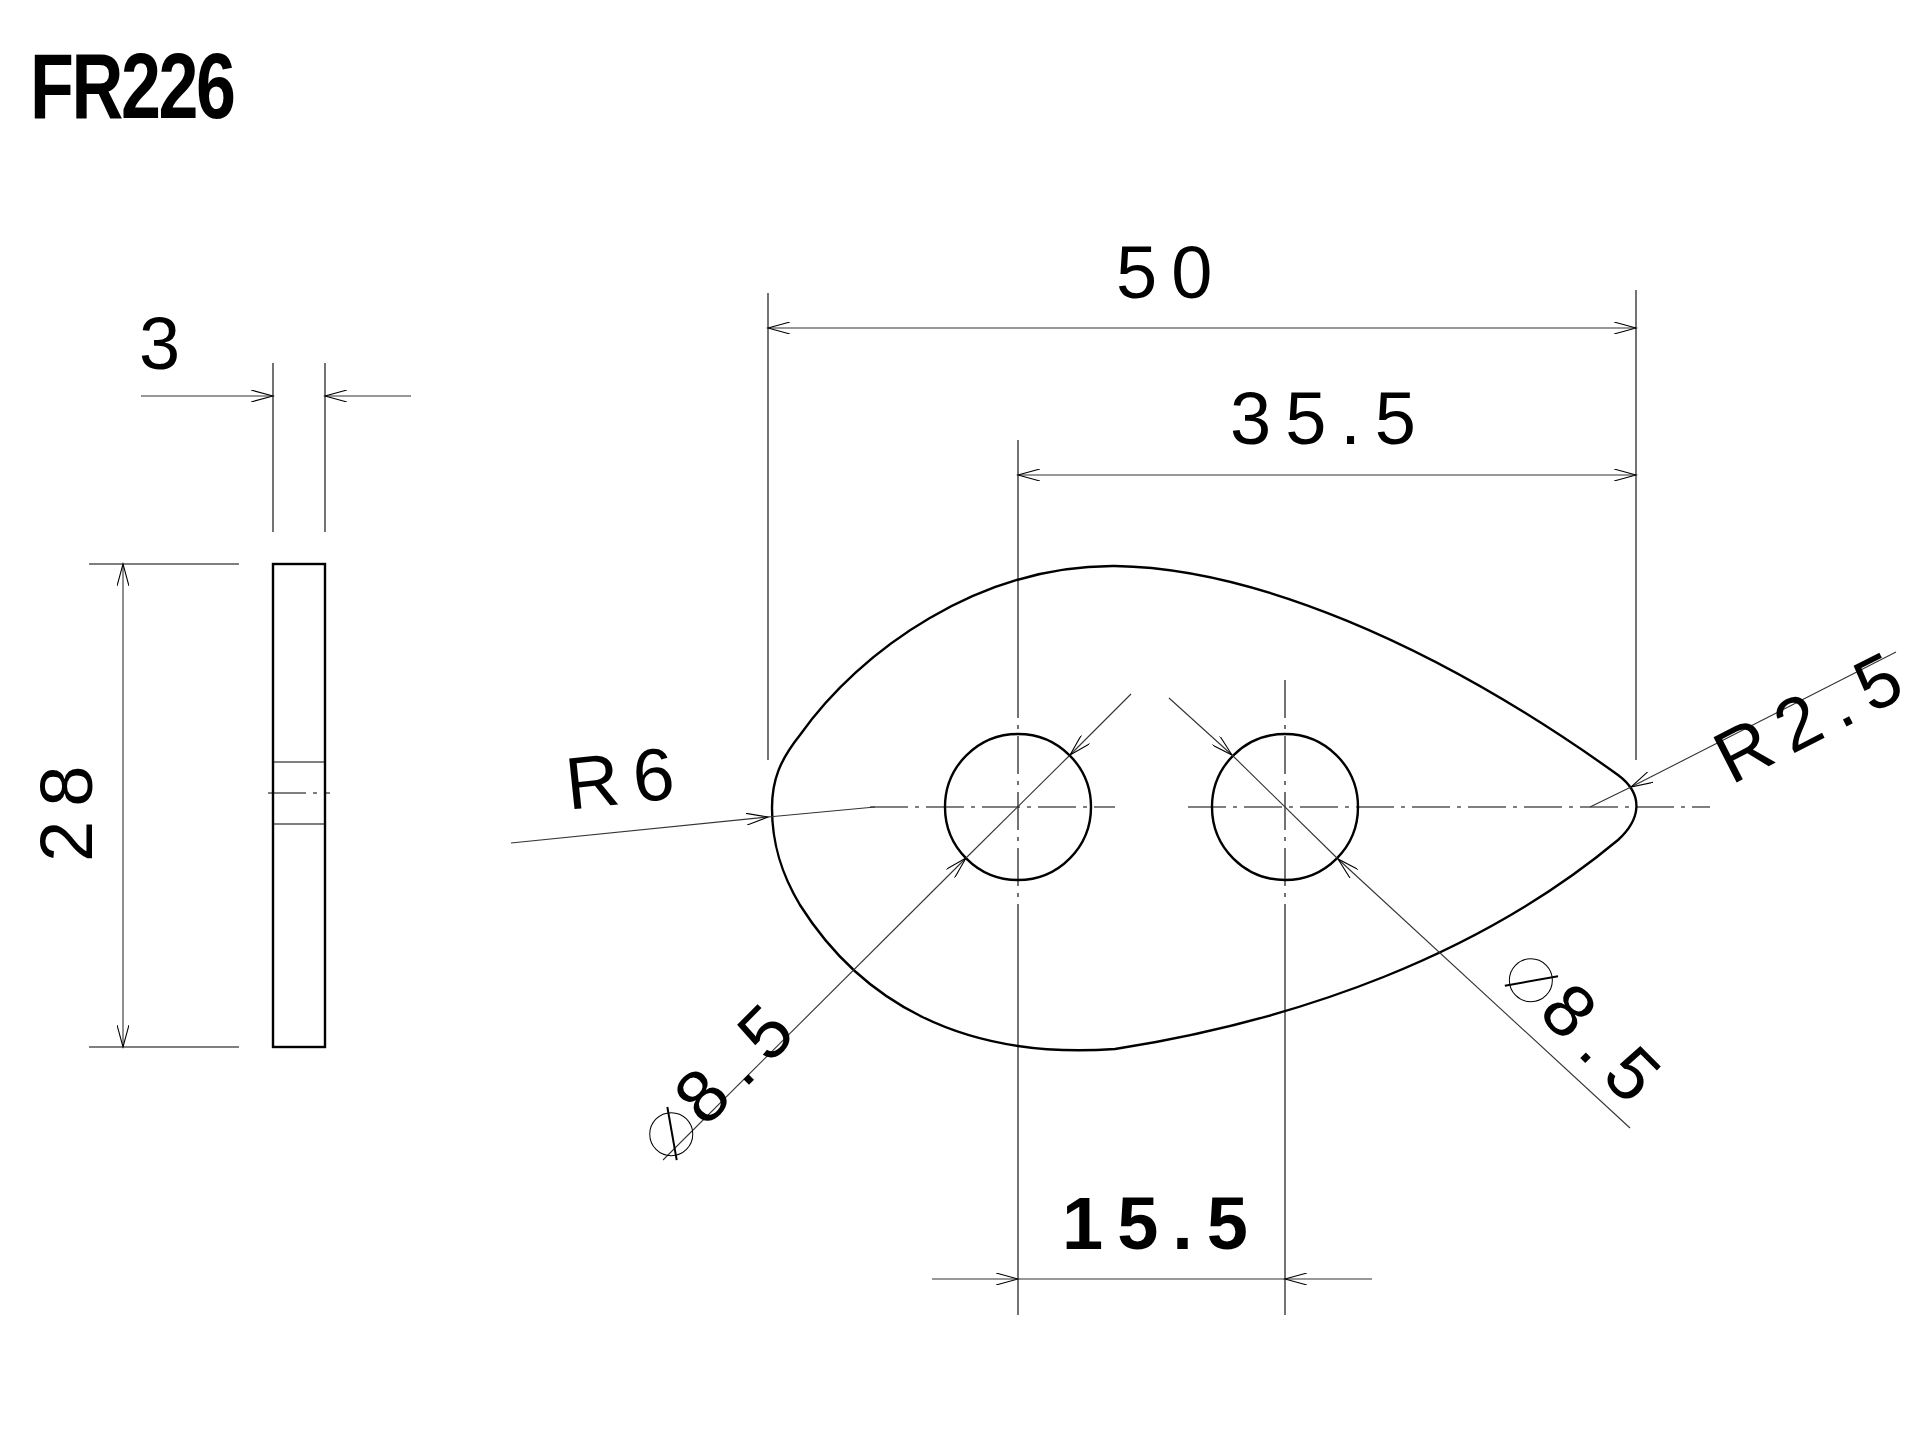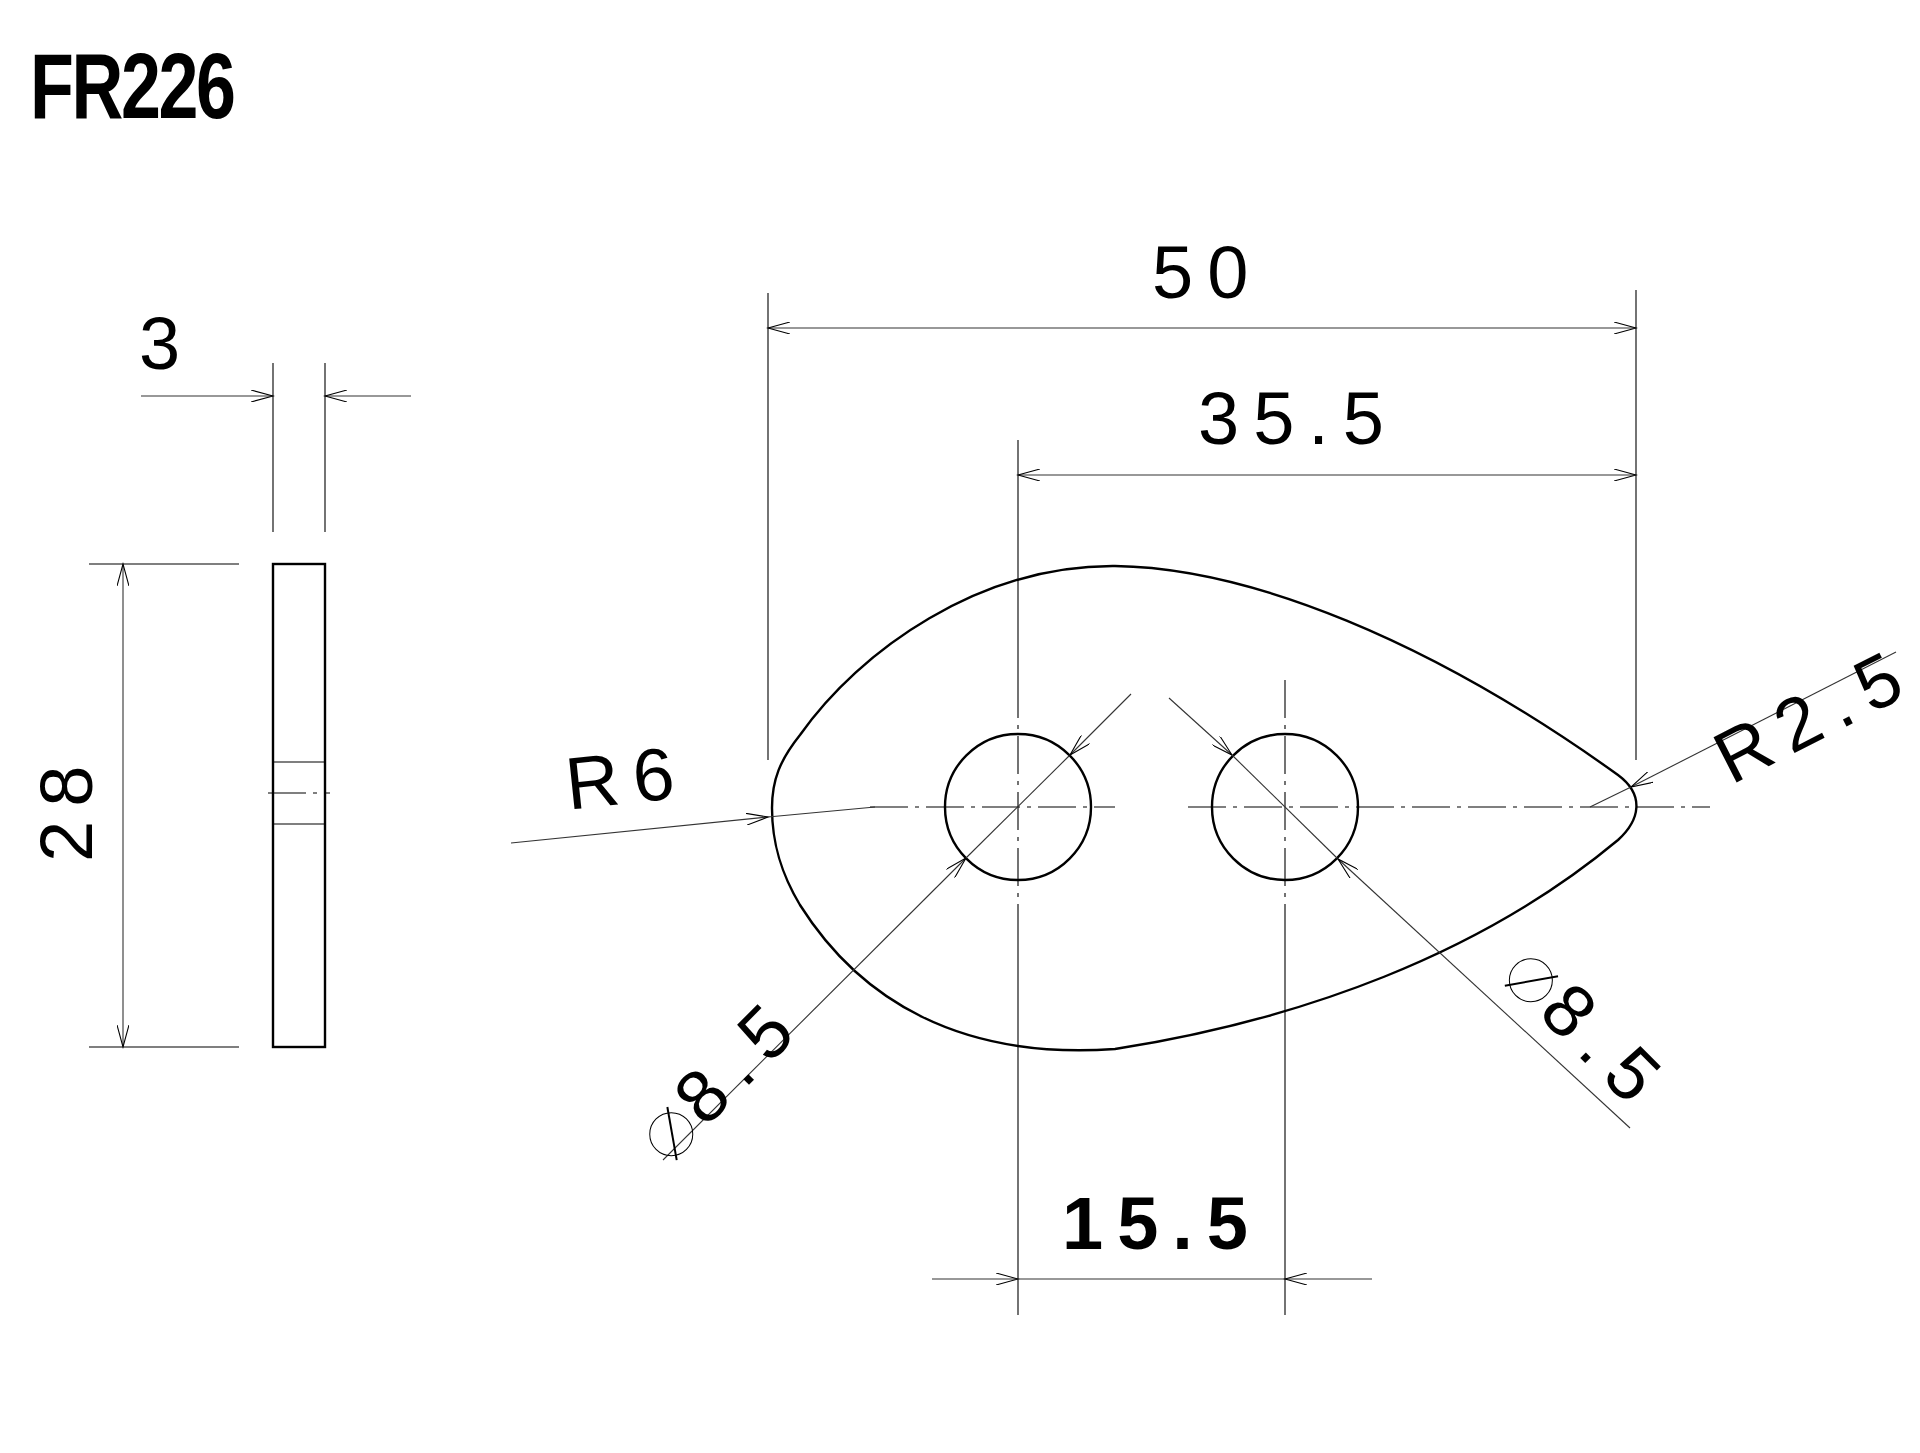--- a/index.html
+++ b/index.html
@@ -84,22 +84,22 @@
     <line x1="1232" y1="755" x2="1338" y2="859" class="dim"></line>
     <line x1="1630" y1="1128" x2="1338" y2="859" class="dim" marker-end="url(#arr)"></line>
   </g>
 </svg>
 
 <div class="title">FR226</div>
 
 <div class="lbl" style="left:139px; top:307px;">3</div>
 <div class="lbl" style="left:30px; top:862px; transform: rotate(-90deg);">28</div>
 
-<div class="lbl" style="left:1152px; top:236px;">50</div>
-<div class="lbl" style="left:1198px; top:382px;">35.5</div>
+<div class="lbl" style="left:1116px; top:236px;">50</div>
+<div class="lbl" style="left:1230px; top:382px;">35.5</div>
 <div class="lbl" style="left:1062px; top:1187px;font-weight:bold;">15.5</div>
 <div class="lbl" style="left:562px; top:748px; transform: rotate(-6deg);">R6</div>
 <div class="lbl" style="left:1703px; top:730px; transform: rotate(-27deg);">R2.5</div>
 
 <div class="lbl" style="left:626px; top:1120px; transform: rotate(-45deg);">
   <span class="dia-sym"></span><span>8.5</span>
 </div>
 <div class="lbl" style="left:1545px; top:935px; transform: rotate(45deg);">
   <span class="dia-sym"></span><span>8.5</span>
 </div>

